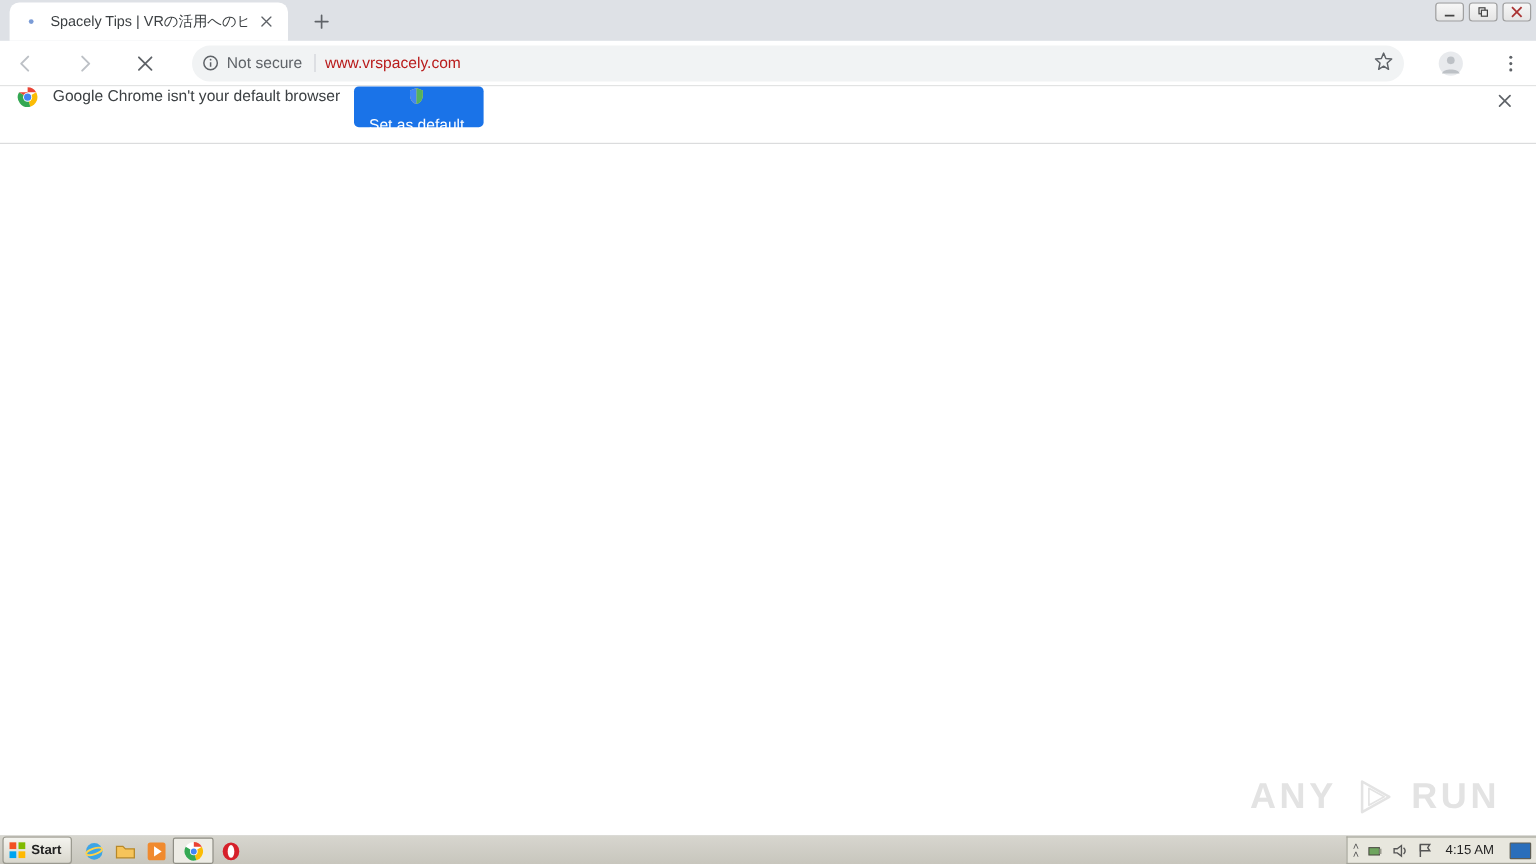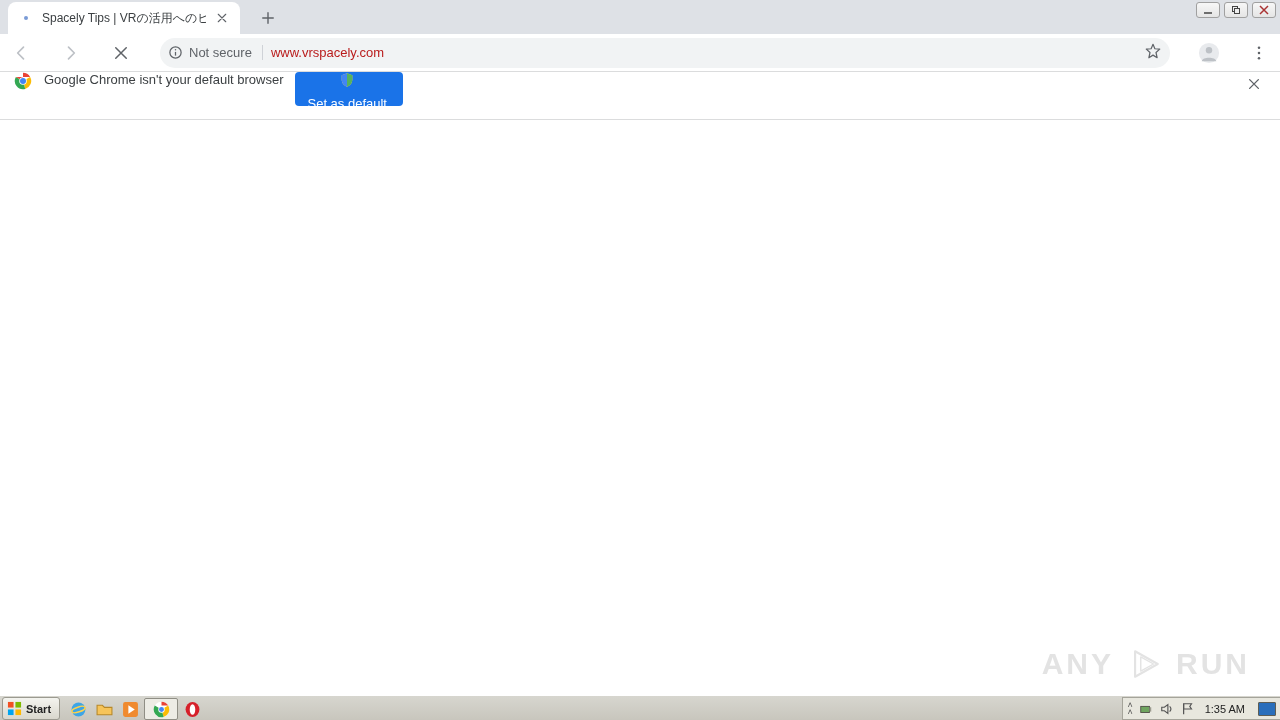--- a/index.html
+++ b/index.html
@@ -479,16 +479,16 @@
           <path d="M2 6 H5 L9 3 V13 L5 10 H2 Z" fill="none" stroke="#555" stroke-width="1.3"></path>
           <path d="M11 5 Q14 8 11 11" fill="none" stroke="#555" stroke-width="1.3"></path>
         </svg>
     </span>
     <span class="tray-icon">
       <svg viewBox="0 0 16 16" width="14" height="14">
           <path d="M3 2 V14" stroke="#555" stroke-width="1.4"></path>
           <path d="M3 2 H12 L10 5 L12 8 H3 Z" fill="none" stroke="#555" stroke-width="1.3"></path>
         </svg>
     </span>
-    <span class="clock">1:35 AM</span>
+    <span class="clock">4:15 AM</span>
     <span class="tray-monitor"></span>
   </div>
 </div>
 
 </body></html>

